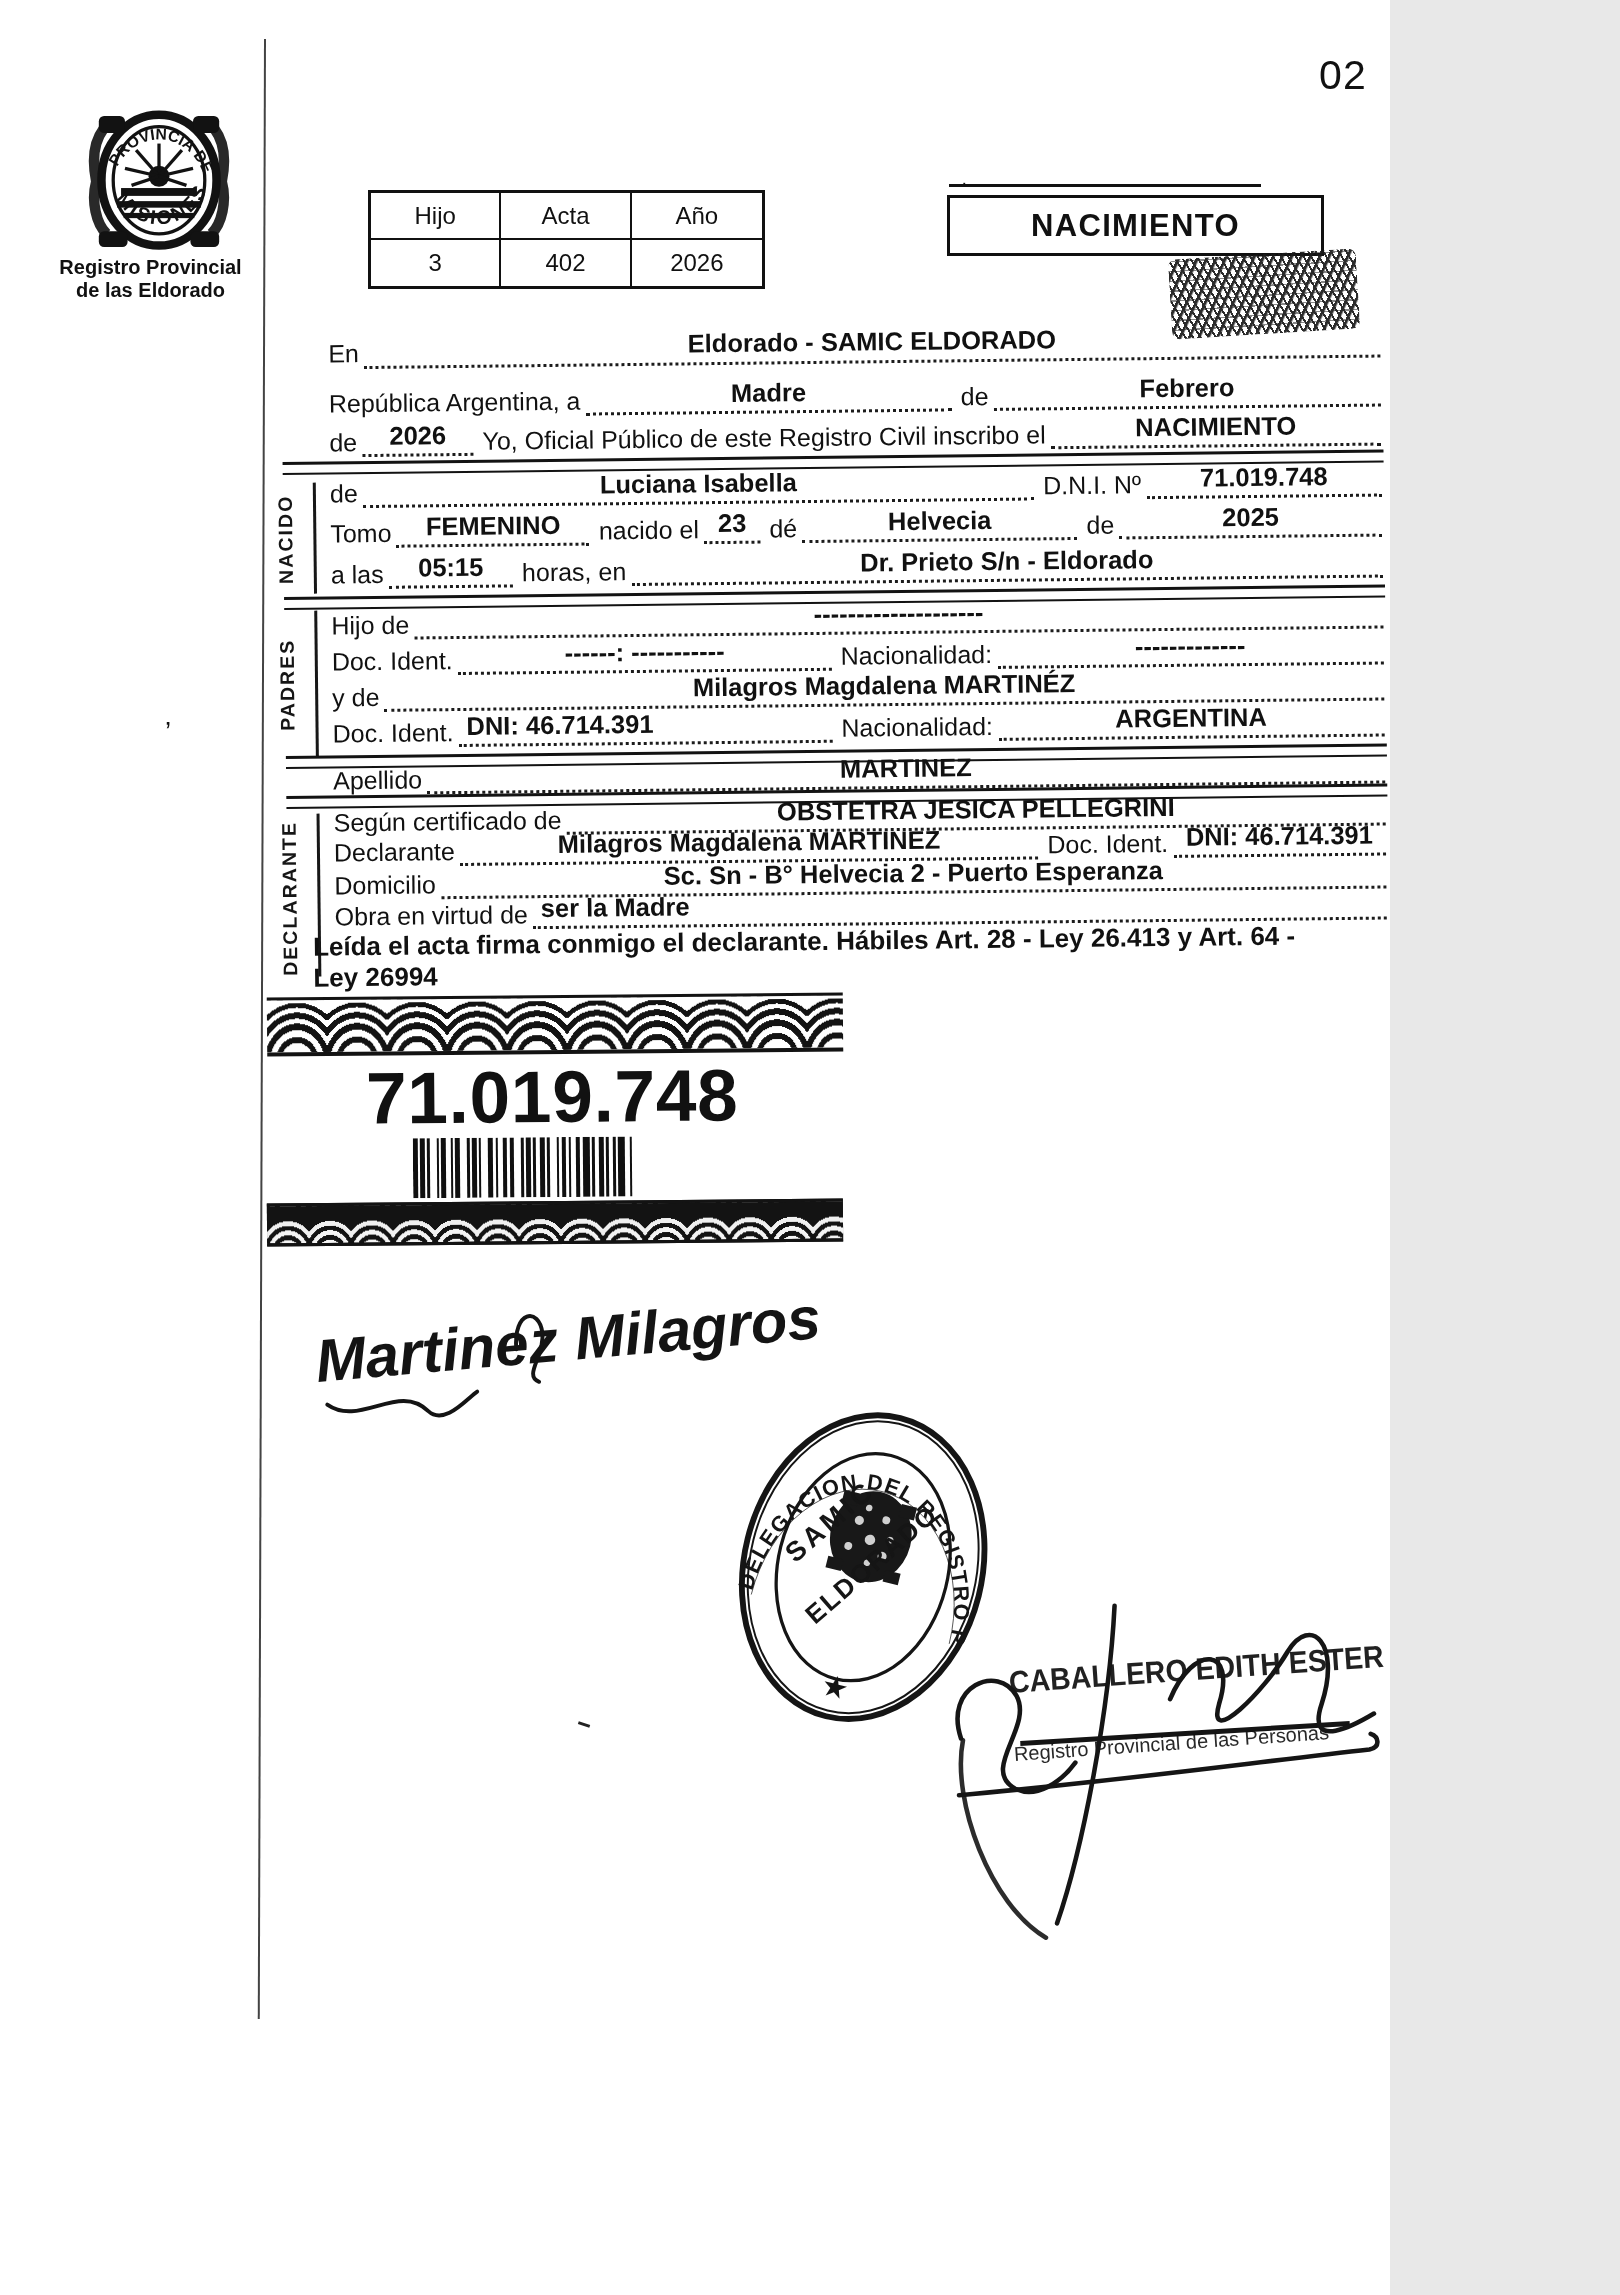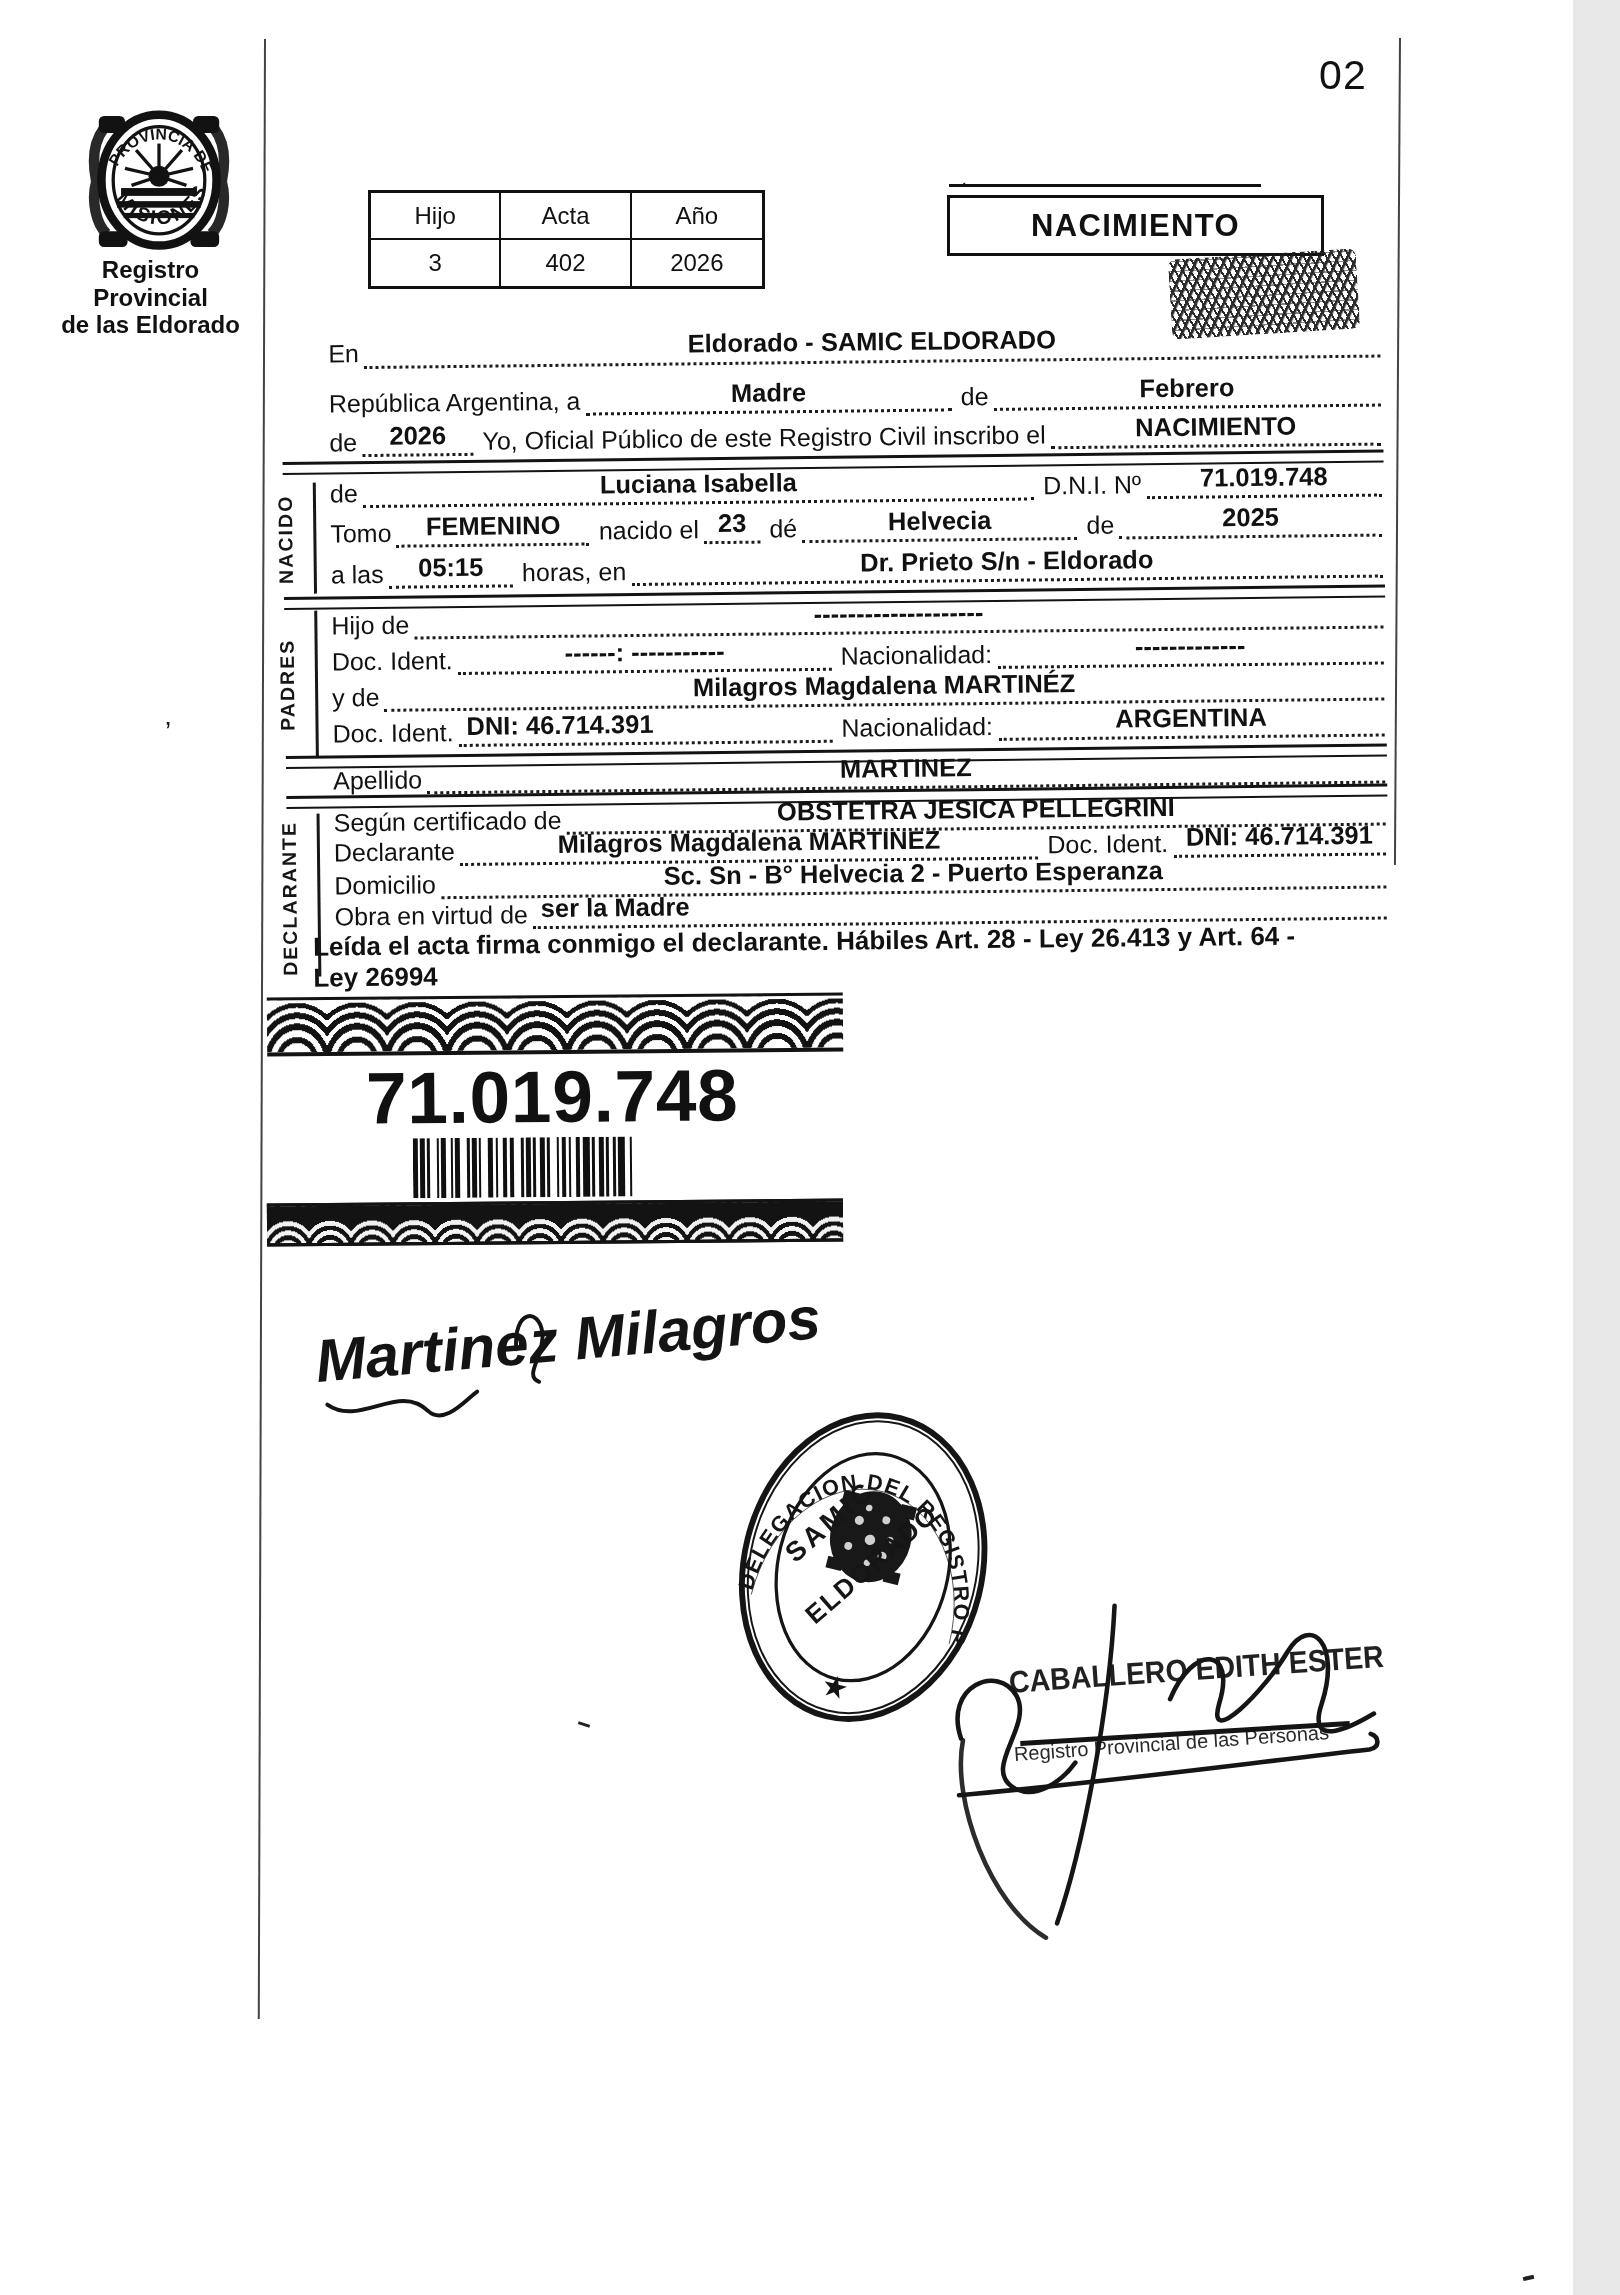--- a/index.html
+++ b/index.html
@@ -1,26 +1,26 @@
 <!DOCTYPE html>
 <html style="font-size:10.5px"><head>
 <meta charset="utf-8">
 <style>
   html,body{margin:0;padding:0;background:#e8e8e8}
-  #page{position:relative;width:1573px;height:2295px;background:#ffffff;overflow:hidden;
+  #page{position:relative;width:1390px;height:2295px;background:#ffffff;overflow:hidden;
         font-family:"Liberation Sans",sans-serif;color:#111}
 
   .abs{position:absolute}
 
   
   .scanline{position:absolute;background:#222}
 
   
   #seal-text{position:absolute;left:46px;top:256px;width:209px;text-align:center;
-             font-size:24px;font-weight:600;line-height:1.15}
+             font-size:20px;font-weight:600;line-height:1.15}
 
   
   #title{position:absolute;left:588px;top:116px;font-family:"Liberation Mono",monospace;
          font-weight:700;font-size:34px;letter-spacing:4.6px;white-space:nowrap}
 
   
   #regtable{position:absolute;left:368px;top:190px;width:391px;border:3.3px solid #111;
             display:grid;grid-template-columns:1fr 1fr 1fr;grid-template-rows:47px 46px}
   #regtable .cell{border-right:2.6px solid #111;border-bottom:2.6px solid #111;
                   display:flex;align-items:center;justify-content:center;font-size:24px}

